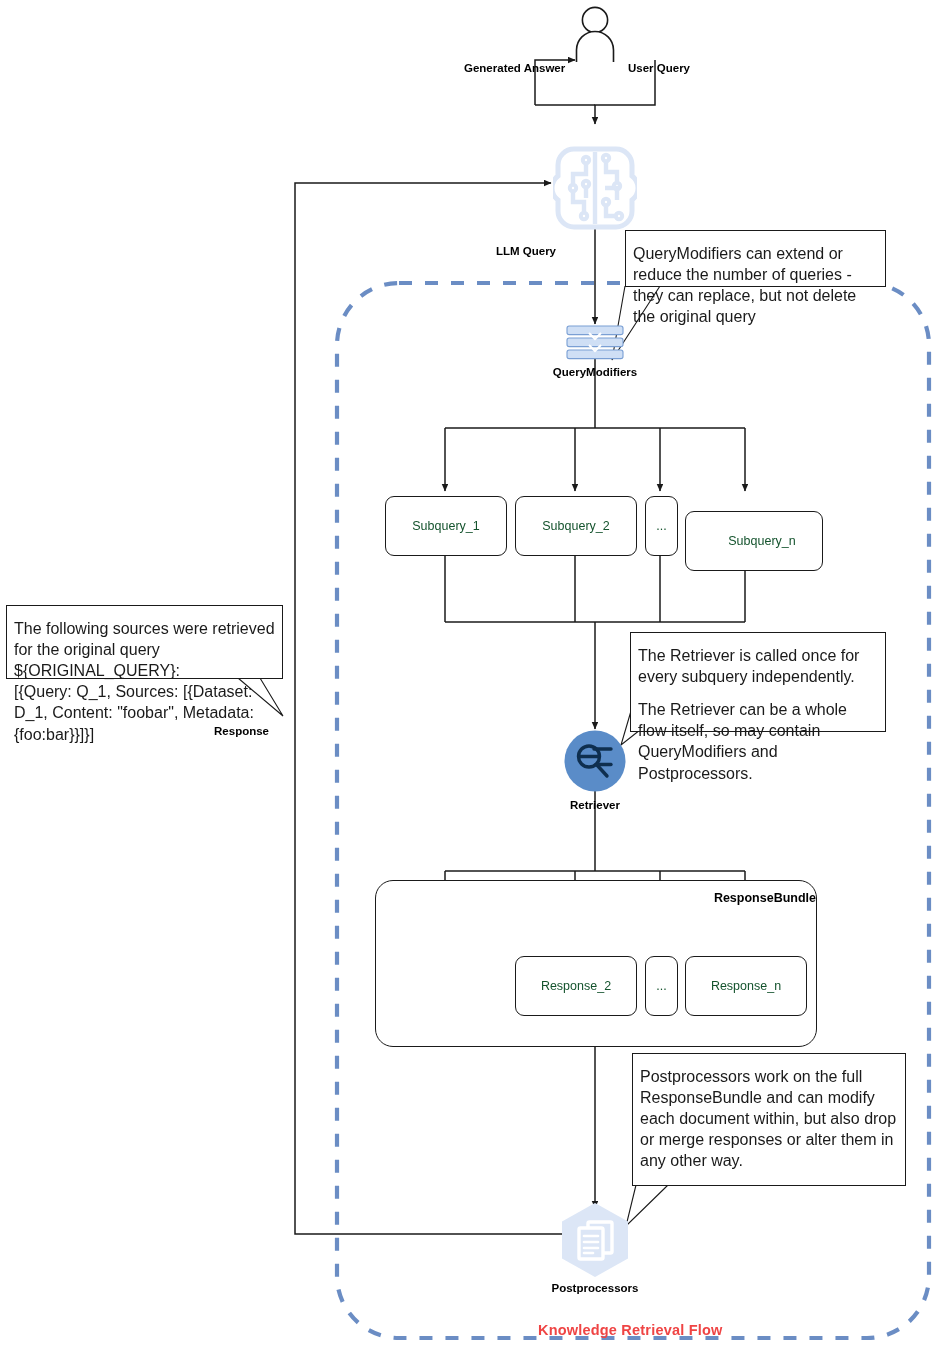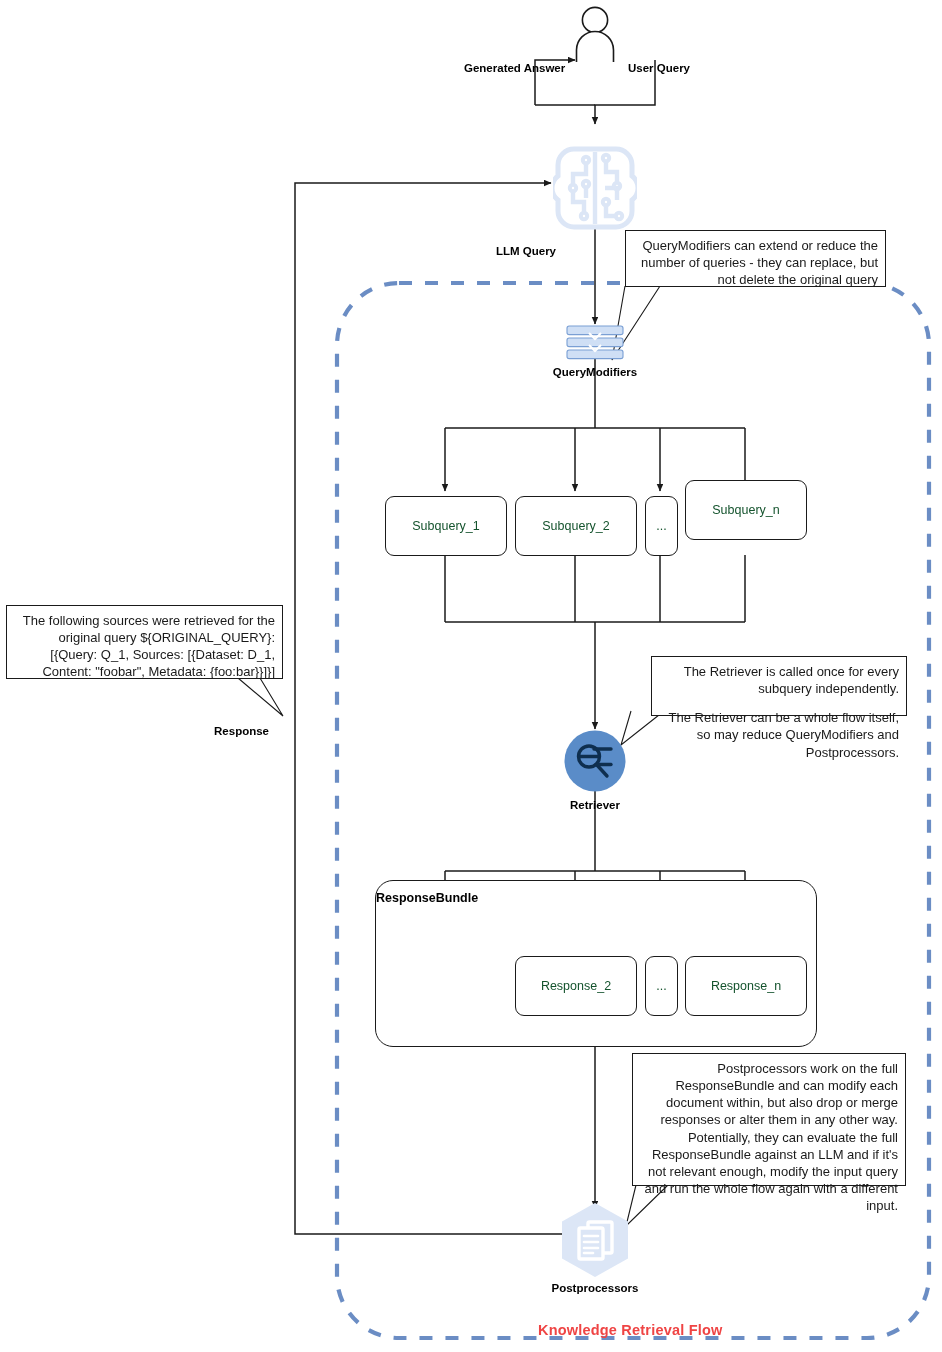--- a/index.html
+++ b/index.html
@@ -18,31 +18,31 @@
 
   
   .rbox{
     position:absolute;border:1.2px solid #1a1a1a;border-radius:9px;background:#ffffff;
     display:flex;align-items:center;justify-content:center;
     font-size:12.5px;color:#14532d;
   }
   
   .note{
     position:absolute;border:1.2px solid #1a1a1a;background:#ffffff;
-    font-size:13px;line-height:1.32;color:#1a1a1a;text-align:right;
-    padding:6px 7px;box-sizing:border-box;
+    font-size:16px;line-height:1.32;color:#1a1a1a;text-align:left;
+    padding:12px 7px;box-sizing:border-box;
   }
   .note p{margin:0;}
   .note p.gap{margin-top:12px;}
 
   .bundle{
     position:absolute;border:1.2px solid #1a1a1a;border-radius:18px;background:#ffffff;
   }
   .bundle-title{
-    position:absolute;left:0;right:0;top:10px;text-align:left;
+    position:absolute;left:0;right:0;top:10px;text-align:right;
     font-size:12.5px;font-weight:bold;color:#000;
   }
 
   .flow-title{
     position:absolute;font-size:14.5px;font-weight:bold;
     color:#ef4444;letter-spacing:.2px;
   }
 
   .icon{position:absolute;}
 </style>
@@ -140,21 +140,21 @@
 
   <div class="rbox" style="left:385px;top:496px;width:120px;height:58px;">
     <span>Subquery_1</span>
   </div>
   <div class="rbox" style="left:515px;top:496px;width:120px;height:58px;">
     <span>Subquery_2</span>
   </div>
   <div class="rbox" style="left:645px;top:496px;width:31px;height:58px;">
     <span>...</span>
   </div>
-  <div class="rbox" style="left:685px;top:480px;width:120px;height:58px;">
+  <div class="rbox" style="left:685px;top:511px;width:120px;height:58px;padding-left:16px;">
     <span>Subquery_n</span>
   </div>
 
   <svg class="icon" style="left:564px;top:730px;width:62px;height:62px;" viewBox="0 0 62 62">
     <circle cx="31" cy="31" r="30.5" fill="#5a8cc8"></circle>
     <g stroke="#0f2f4f" stroke-width="3.4" fill="none" stroke-linecap="round">
       <circle cx="25" cy="26.5" r="10.5"></circle>
       <path d="M32.5,34.5 L43,46"></path>
       <path d="M15,26.5 L35,26.5"></path>
       <path d="M30,19 L47,19"></path>
@@ -193,25 +193,24 @@
 
   <div class="note" style="left:625px;top:230px;width:261px;height:57px;">
     <p>QueryModifiers can extend or reduce the number of queries - they can replace, but not delete the original query</p>
   </div>
 
   <div class="note" style="left:6px;top:605px;width:277px;height:74px;">
     <p>The following sources were retrieved for the original query ${ORIGINAL_QUERY}:</p>
     <p>[{Query: Q_1, Sources: [{Dataset: D_1, Content: "foobar", Metadata: {foo:bar}}]}]</p>
   </div>
 
-  <div class="note" style="left:630px;top:656px;width:256px;height:60px;margin-left:21px;">
+  <div class="note" style="left:630px;top:632px;width:256px;height:100px;">
     <p>The Retriever is called once for every subquery independently.</p>
-    <p class="gap">The Retriever can be a whole flow itself, so may reduce QueryModifiers and Postprocessors.</p>
+    <p class="gap">The Retriever can be a whole flow itself, so may contain QueryModifiers and Postprocessors.</p>
   </div>
 
   <div class="note" style="left:632px;top:1053px;width:274px;height:133px;">
     <p>Postprocessors work on the full ResponseBundle and can modify each document within, but also drop or merge responses or alter them in any other way.</p>
-    <p>Potentially, they can evaluate the full ResponseBundle against an LLM and if it's not relevant enough, modify the input query and run the whole flow again with a different input.</p>
   </div>
 
   <div class="flow-title" style="left:538px;top:1322px;">Knowledge Retrieval Flow</div>
 
 </div>
 
 </body></html>

